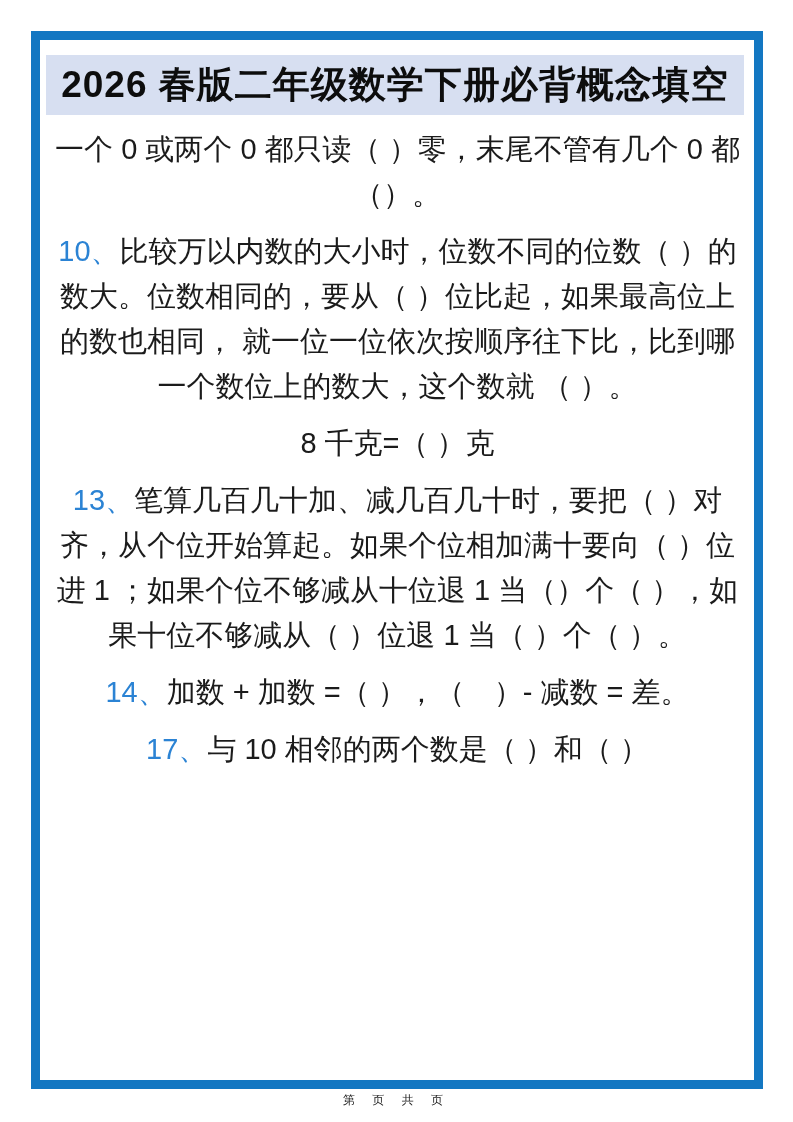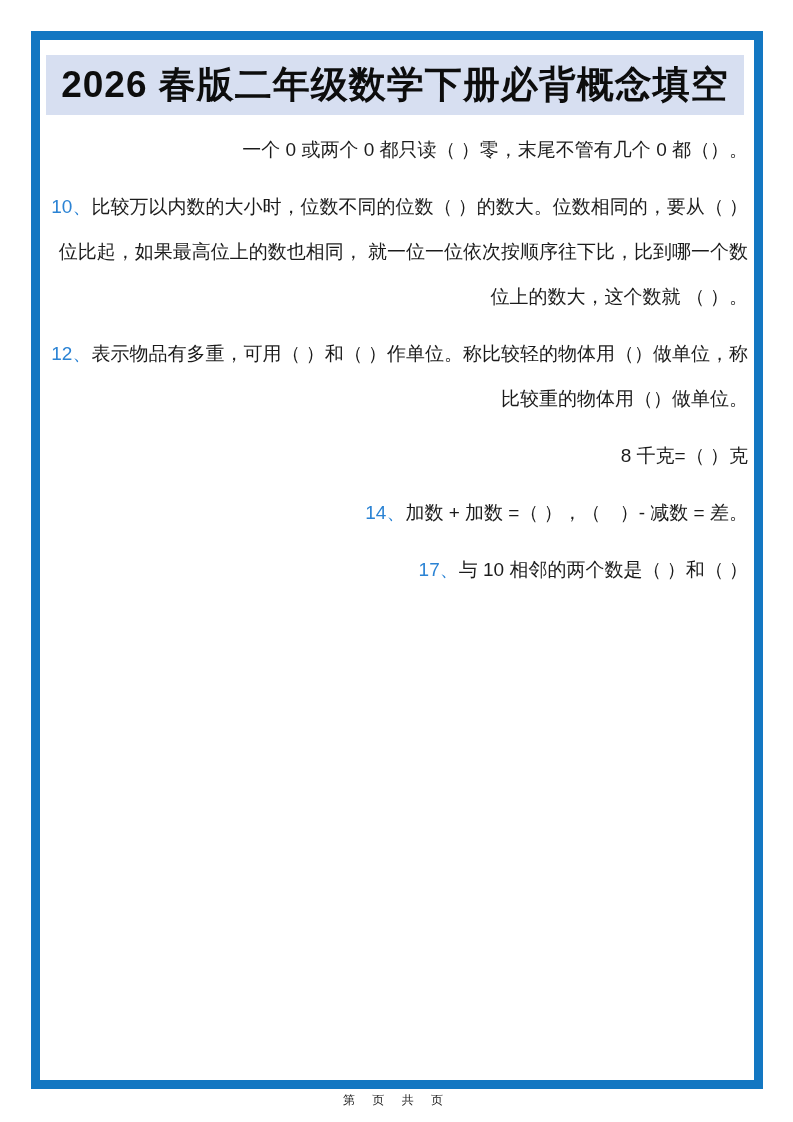--- a/index.html
+++ b/index.html
@@ -38,24 +38,24 @@
     font-weight: bold;
     letter-spacing: 1px;
     color: #0d0d0d;
     white-space: nowrap;
   }
   .content {
     padding: 0 6px 0 7px;
   }
   .item {
     margin: 12px 0 0 0;
-    font-size: 19px;
+    font-size: 29px;
     line-height: 45px;
     color: #1b1b1b;
-    text-align: right;
+    text-align: center;
   }
   .item .num {
     color: #2b83d4;
   }
   .footer {
     position: absolute;
     left: 0;
     right: 0;
     top: 1092px;
     text-align: center;
@@ -68,20 +68,20 @@
 <body>
 
 <div class="page">
   <div class="frame">
     <div class="title-bar">
       <span class="title">2026 春版二年级数学下册必背概念填空</span>
     </div>
     <div class="content">
       <p class="item"><span class="num"></span><span class="txt">一个 0 或两个 0 都只读（ ）零，末尾不管有几个 0 都（）。</span></p>
       <p class="item"><span class="num">10、</span><span class="txt">比较万以内数的大小时，位数不同的位数（ ）的数大。位数相同的，要从（ ）位比起，如果最高位上的数也相同， 就一位一位依次按顺序往下比，比到哪一个数位上的数大，这个数就 （ ）。</span></p>
-      <p class="item"><span class="num">12、</span><span class="txt">表示物品有多重，可用（ ）和（ ）作单位。称比较轻的物体用（）做单位，称比较重的物体用（）做单位。</span></p>
       <p class="item"><span class="num"></span><span class="txt">8 千克=（ ）克</span></p>
+      <p class="item"><span class="num">13、</span><span class="txt">笔算几百几十加、减几百几十时，要把（ ）对齐，从个位开始算起。如果个位相加满十要向（ ）位进 1 ；如果个位不够减从十位退 1 当（）个（ ），如果十位不够减从（ ）位退 1 当（ ）个（ ）。</span></p>
       <p class="item"><span class="num">14、</span><span class="txt">加数 + 加数 =（ ），（　）- 减数 = 差。</span></p>
       <p class="item"><span class="num">17、</span><span class="txt">与 10 相邻的两个数是（ ）和（ ）</span></p>
     </div>
   </div>
   <div class="footer">第 页 共 页</div>
 </div>
 
 </body></html>

